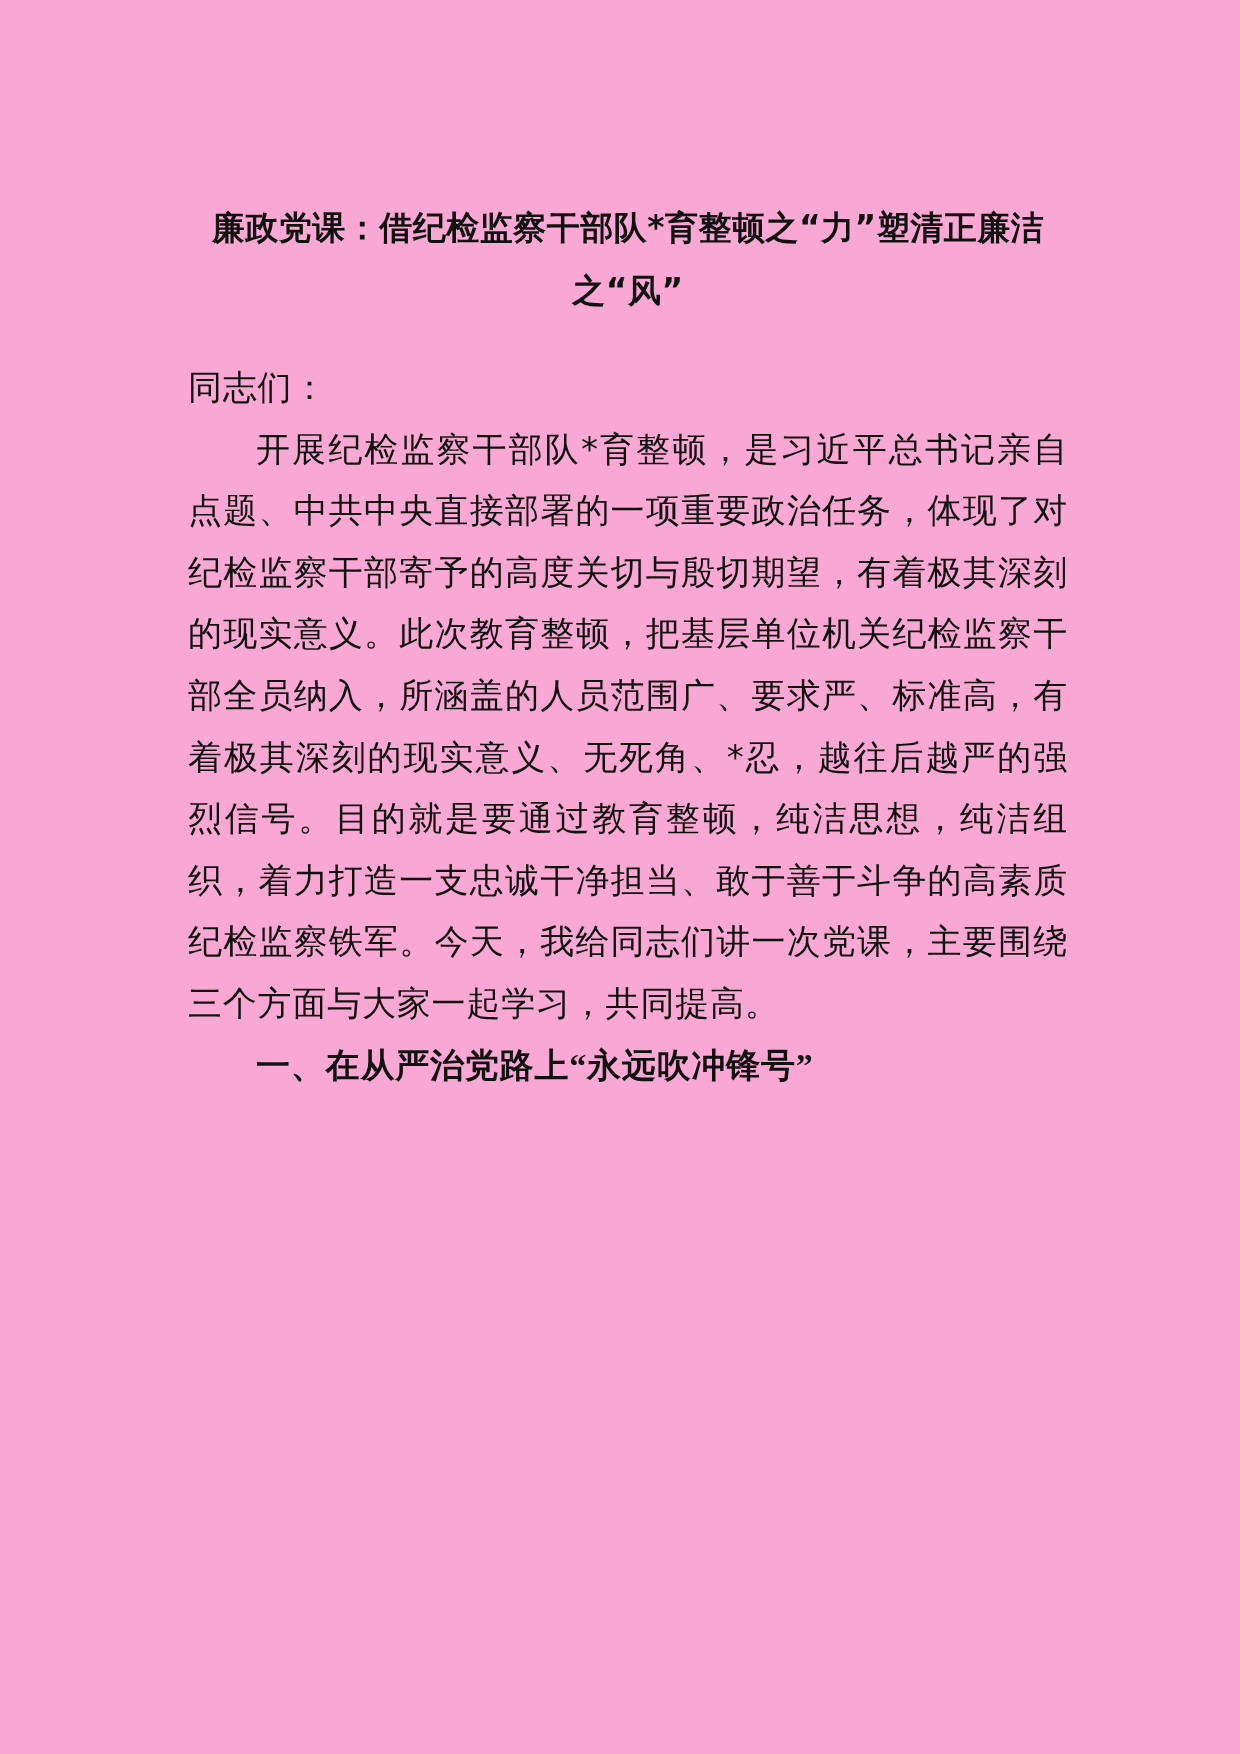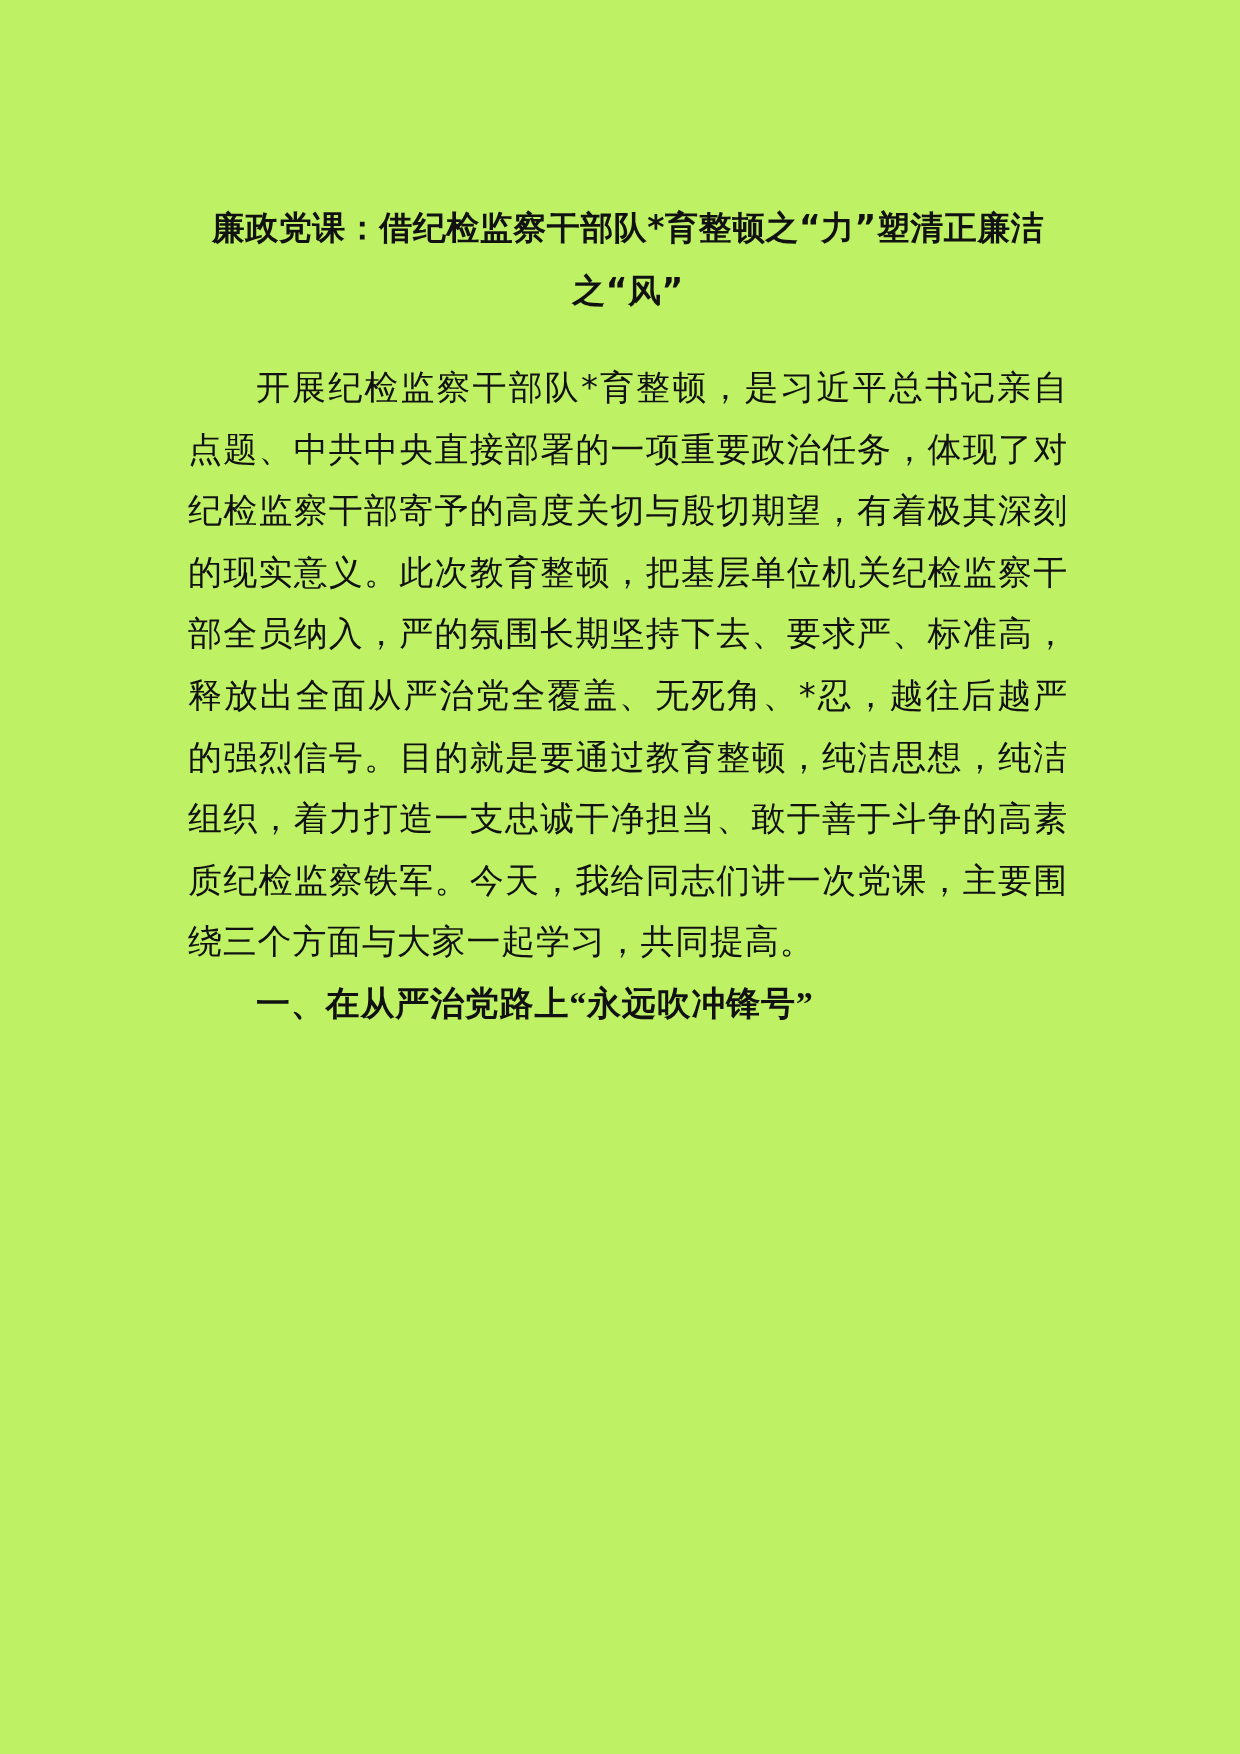--- a/index.html
+++ b/index.html
@@ -13,21 +13,21 @@
     position: relative;
     overflow: hidden;
     font-family: "DejaVu Sans", "Liberation Sans", sans-serif;
     color: #111111;
   }
   .page {
     position: absolute;
     left: 0; top: 0;
     width: 1240px;
     height: 1754px;
-    background: #bef264;
+    background: #f9a8d4;
   }
   .title {
     position: absolute;
     left: 188px;
     top: 196px;
     width: 880px;
     text-align: center;
     font-weight: bold;
     font-size: 33px;
     line-height: 63px;
@@ -59,16 +59,17 @@
 </head>
 <body>
 
 <div class="page">
   <h1 class="title">
     <span>廉政党课：借纪检监察干部队*育整顿之“力”塑清正廉洁</span>
     <span>之“风”</span>
   </h1>
 
   <div class="body-text">
-    <p class="indent">开展纪检监察干部队*育整顿，是习近平总书记亲自点题、中共中央直接部署的一项重要政治任务，体现了对纪检监察干部寄予的高度关切与殷切期望，有着极其深刻的现实意义。此次教育整顿，把基层单位机关纪检监察干部全员纳入，严的氛围长期坚持下去、要求严、标准高，释放出全面从严治党全覆盖、无死角、*忍，越往后越严的强烈信号。目的就是要通过教育整顿，纯洁思想，纯洁组织，着力打造一支忠诚干净担当、敢于善于斗争的高素质纪检监察铁军。今天，我给同志们讲一次党课，主要围绕三个方面与大家一起学习，共同提高。</p>
+    <p>同志们：</p>
+    <p class="indent">开展纪检监察干部队*育整顿，是习近平总书记亲自点题、中共中央直接部署的一项重要政治任务，体现了对纪检监察干部寄予的高度关切与殷切期望，有着极其深刻的现实意义。此次教育整顿，把基层单位机关纪检监察干部全员纳入，所涵盖的人员范围广、要求严、标准高，有着极其深刻的现实意义、无死角、*忍，越往后越严的强烈信号。目的就是要通过教育整顿，纯洁思想，纯洁组织，着力打造一支忠诚干净担当、敢于善于斗争的高素质纪检监察铁军。今天，我给同志们讲一次党课，主要围绕三个方面与大家一起学习，共同提高。</p>
     <p class="heading">一、在从严治党路上“永远吹冲锋号”</p>
   </div>
 </div>
 
 </body></html>

